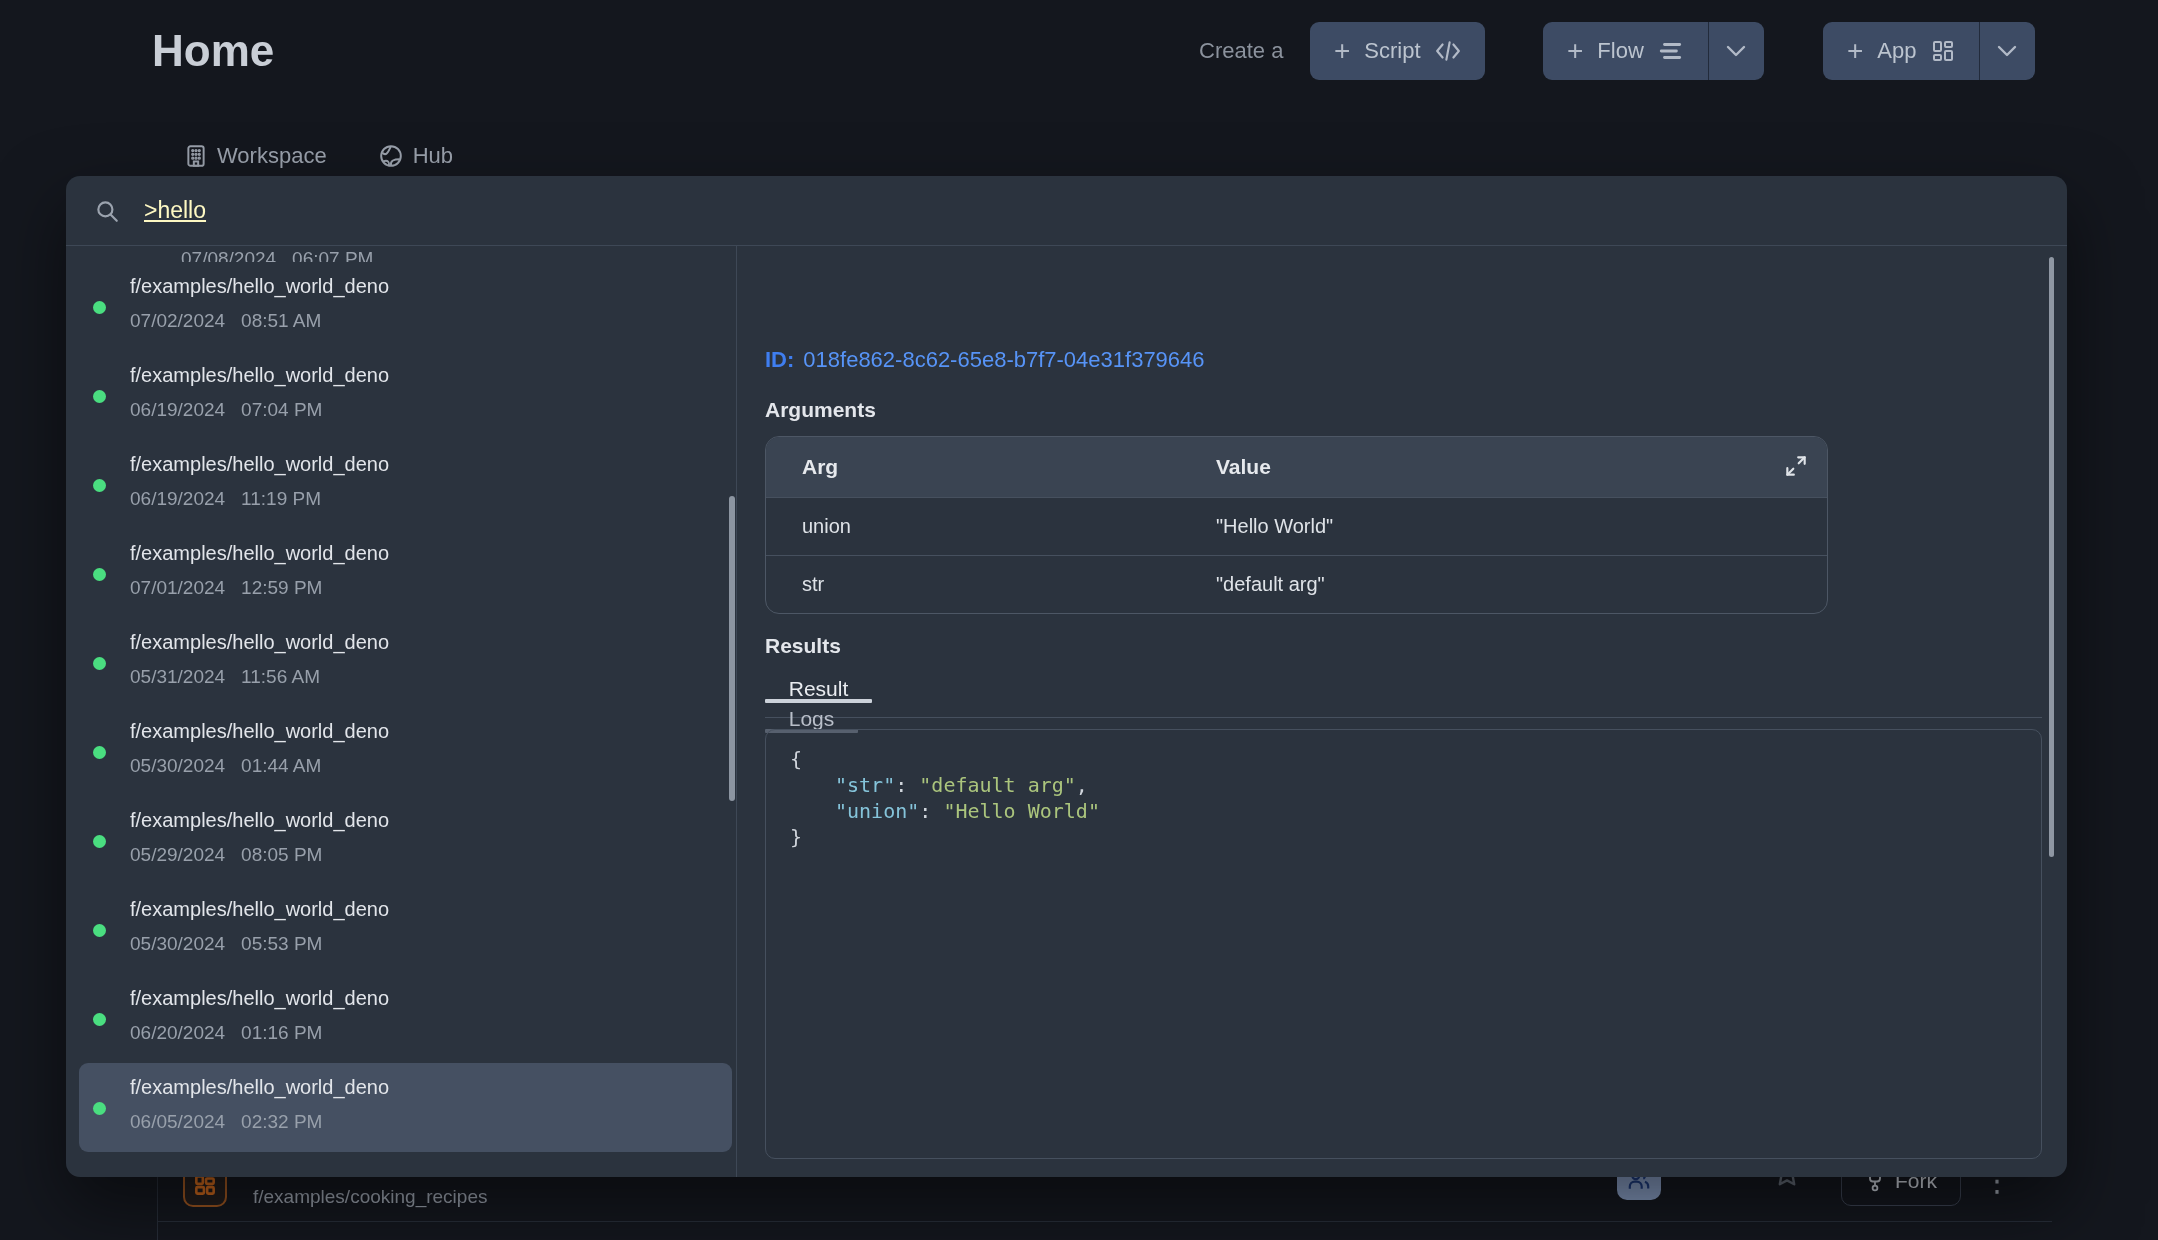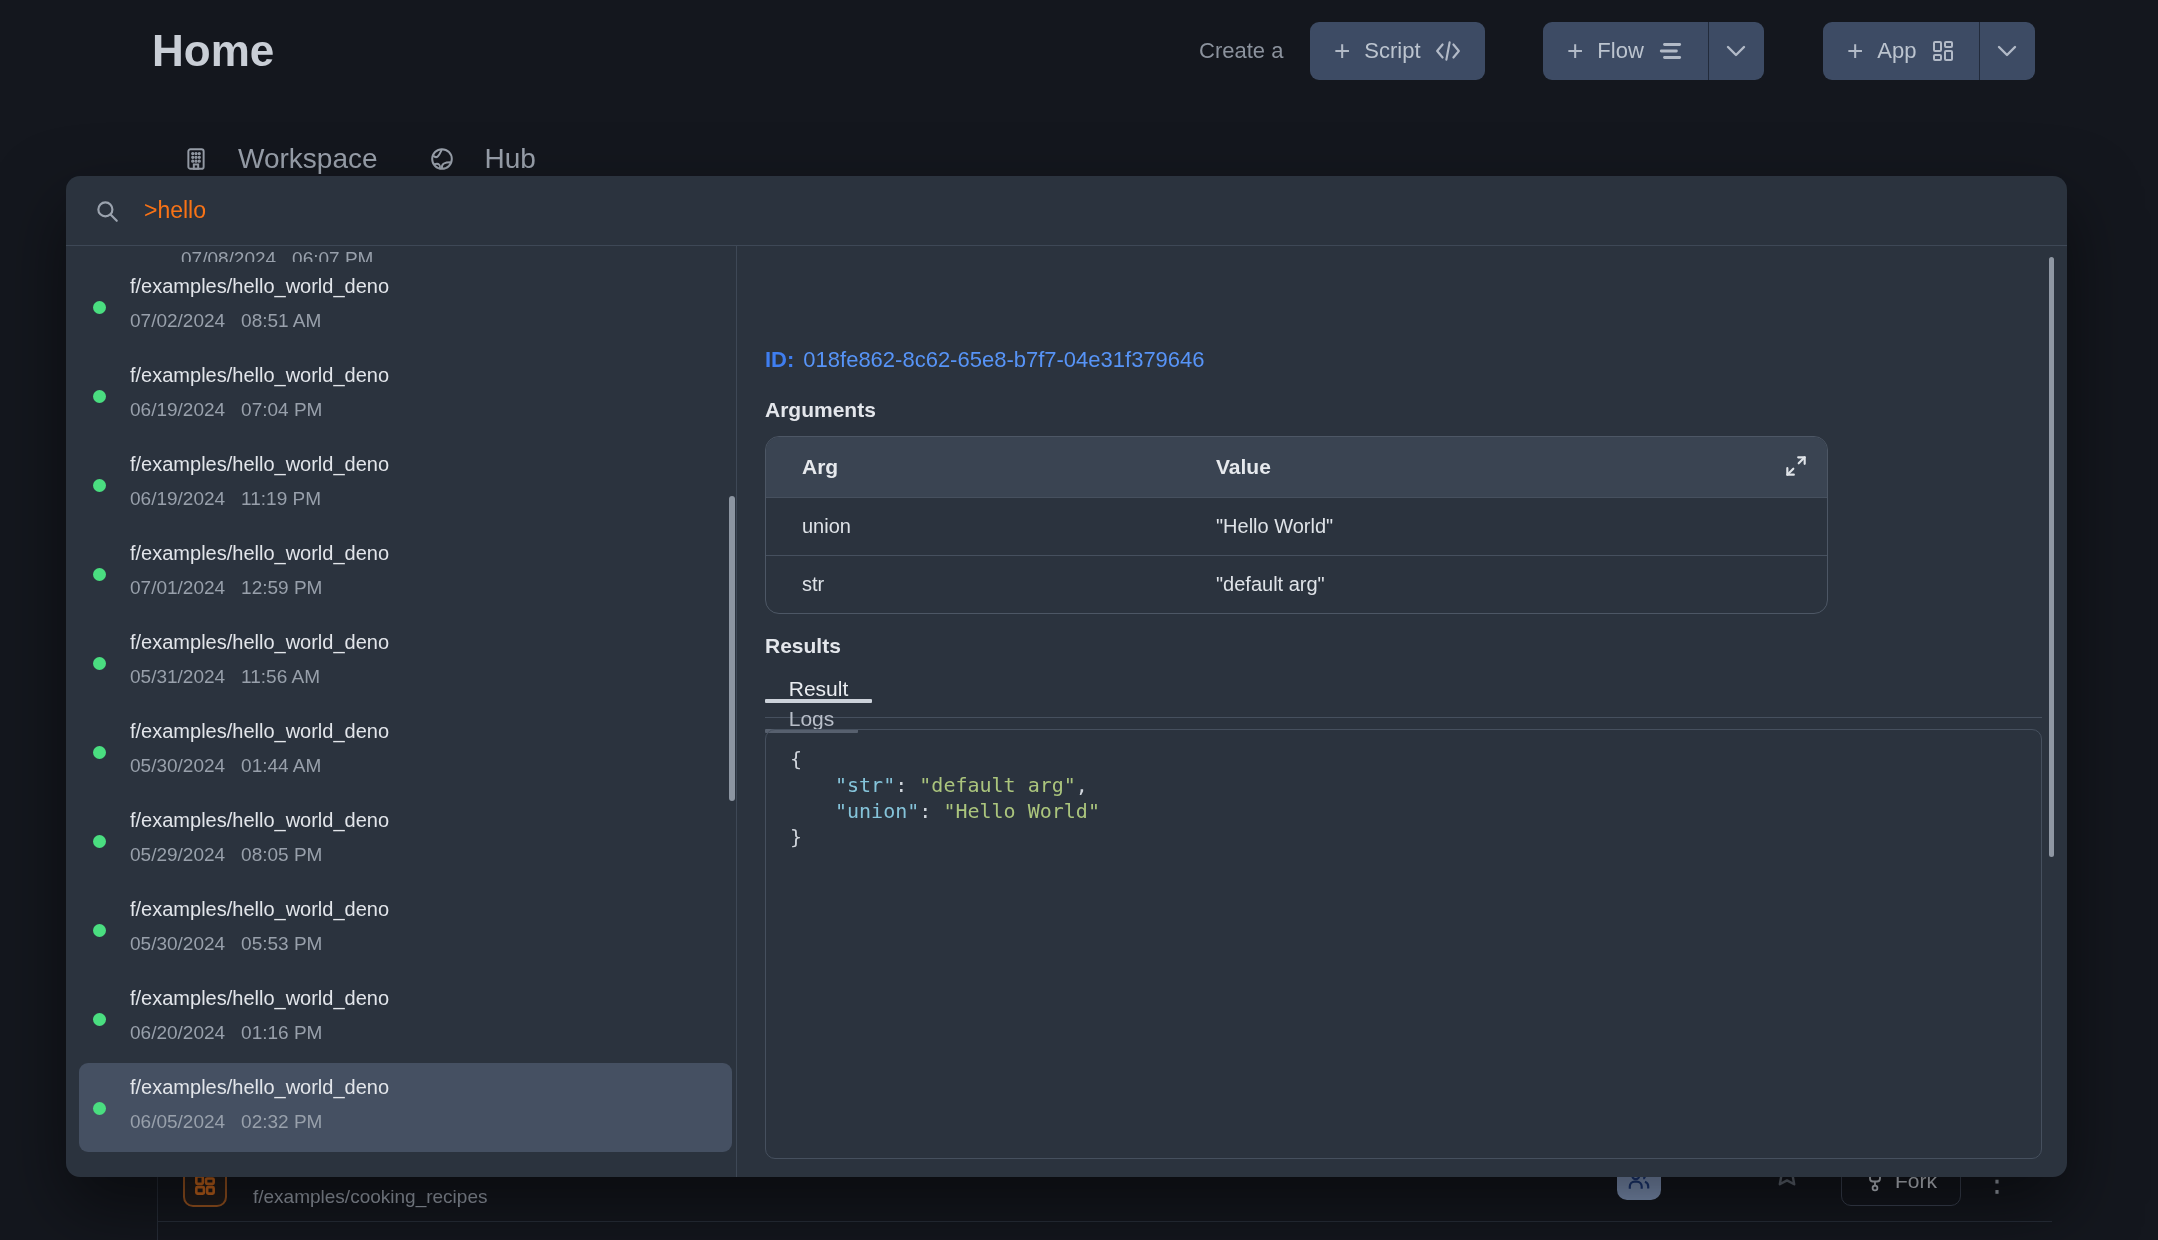--- a/index.html
+++ b/index.html
@@ -17,37 +17,37 @@
   .page-title { position:absolute; left:152px; top:26px; font-size:44px; font-weight:700; color:#c9ced6; }
   .create-label { position:absolute; left:1199px; top:38px; font-size:22px; color:#8b929d; }
   .btn-group { position:absolute; top:22px; height:58px; display:flex; border-radius:9px; overflow:hidden; }
   .btn { background:#3d4b64; color:#bcc4cf; font-size:22px; display:flex; align-items:center; gap:14px; padding:0 24px; cursor:pointer; }
   .btn .plus { font-size:28px; font-weight:400; line-height:1; color:#b2bac7; }
   .btn-split { background:#3d4b64; width:56px; display:flex; align-items:center; justify-content:center; border-left:1px solid #222b3b; cursor:pointer; }
   .g-script { left:1310px; } .g-flow { left:1543px; } .g-app { left:1823px; }
   .icon { display:inline-flex; align-items:center; justify-content:center; }
 
   .top-tabs { position:absolute; left:185px; top:143px; display:flex; gap:52px; }
-  .top-tab { display:flex; align-items:center; gap:31px; color:#9aa1ac; font-size:28px; cursor:pointer; }
+  .top-tab { display:flex; align-items:center; gap:10px; color:#9aa1ac; font-size:22px; cursor:pointer; }
 
   
   .bg-row { position:absolute; inset:0; z-index:1; }
   .bg-vline { position:absolute; left:157px; top:1120px; width:1px; height:120px; background:#272d38; }
   .bg-divider { position:absolute; left:157px; top:1221px; width:1895px; height:1px; background:#272d38; }
   .app-icon-box { position:absolute; left:183px; top:1163px; width:44px; height:44px; border:2px solid #9a5420; border-radius:10px; display:flex; align-items:center; justify-content:center; background:rgba(201,102,28,0.08); }
   .bg-subtitle { position:absolute; left:253px; top:1186px; font-size:19px; color:#969da8; }
   .lang-badge { position:absolute; left:1617px; top:1160px; width:44px; height:40px; background:#8296ba; border-radius:10px; display:flex; align-items:center; justify-content:center; }
   .star-btn { position:absolute; left:1771px; top:1158px; cursor:pointer; }
   .fork-btn { position:absolute; left:1841px; top:1156px; width:120px; height:50px; border:1px solid #3a4150; border-radius:10px; display:flex; align-items:center; justify-content:center; gap:10px; color:#c6cbd3; font-size:21px; cursor:pointer; }
   .kebab-btn { position:absolute; left:1982px; top:1158px; width:30px; height:44px; display:flex; align-items:center; justify-content:center; color:#9aa1ab; font-size:30px; cursor:pointer; letter-spacing:0; }
 
   
   .modal { position:absolute; left:66px; top:176px; width:2001px; height:1001px; background:#2b333e; border-radius:14px; box-shadow:0 30px 70px rgba(0,0,0,0.5); z-index:5; display:flex; flex-direction:column; overflow:hidden; }
   .search-row { height:70px; display:flex; align-items:center; padding:0 28px; gap:24px; border-bottom:1px solid #3e4856; flex:none; }
-  .search-input { background:transparent; border:none; outline:none; color:#f97316; font-size:23px; font-family:"Liberation Sans", sans-serif; flex:1; }
+  .search-input { background:transparent; border:none; outline:none; color:#fef9c3; font-size:23px; font-family:"Liberation Sans", sans-serif; flex:1;text-decoration:underline; }
   .modal-body { flex:1; display:flex; min-height:0; }
 
   
   .runs-list { width:671px; border-right:1px solid #3e4856; position:relative; overflow:hidden; flex:none; }
   .run-clip { position:absolute; top:-10px; left:64px; height:26px; overflow:hidden; }
   .run-clip .run-date { position:relative; top:0; }
   .runs-items { position:absolute; top:16px; left:0; right:0; }
   .run-item { height:89px; margin-left:13px; margin-right:4px; border-radius:9px; padding:13px 0 0 0; position:relative; cursor:pointer; }
   .run-item.selected { background:#455062; }
   .run-dot { position:absolute; left:14px; top:39px; width:13px; height:13px; border-radius:50%; background:#4ade80; }

